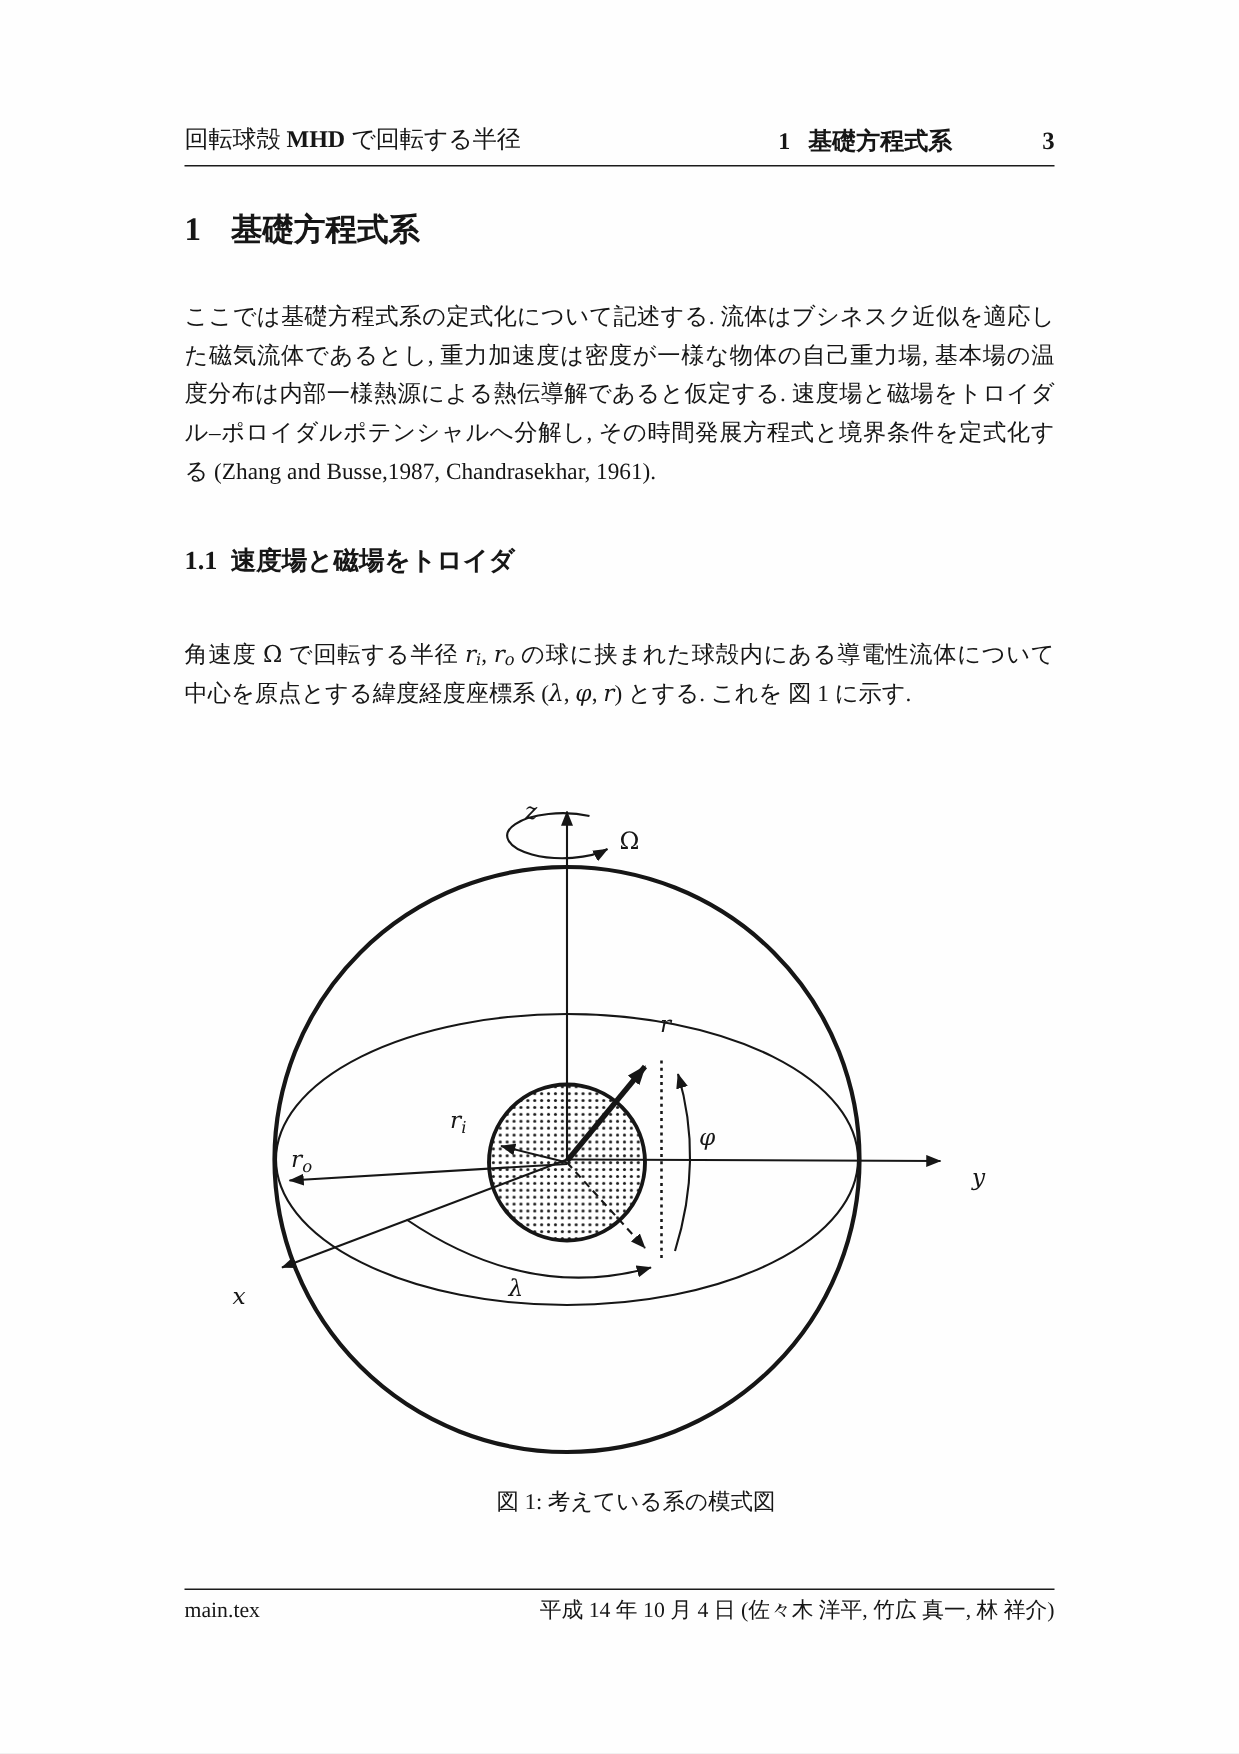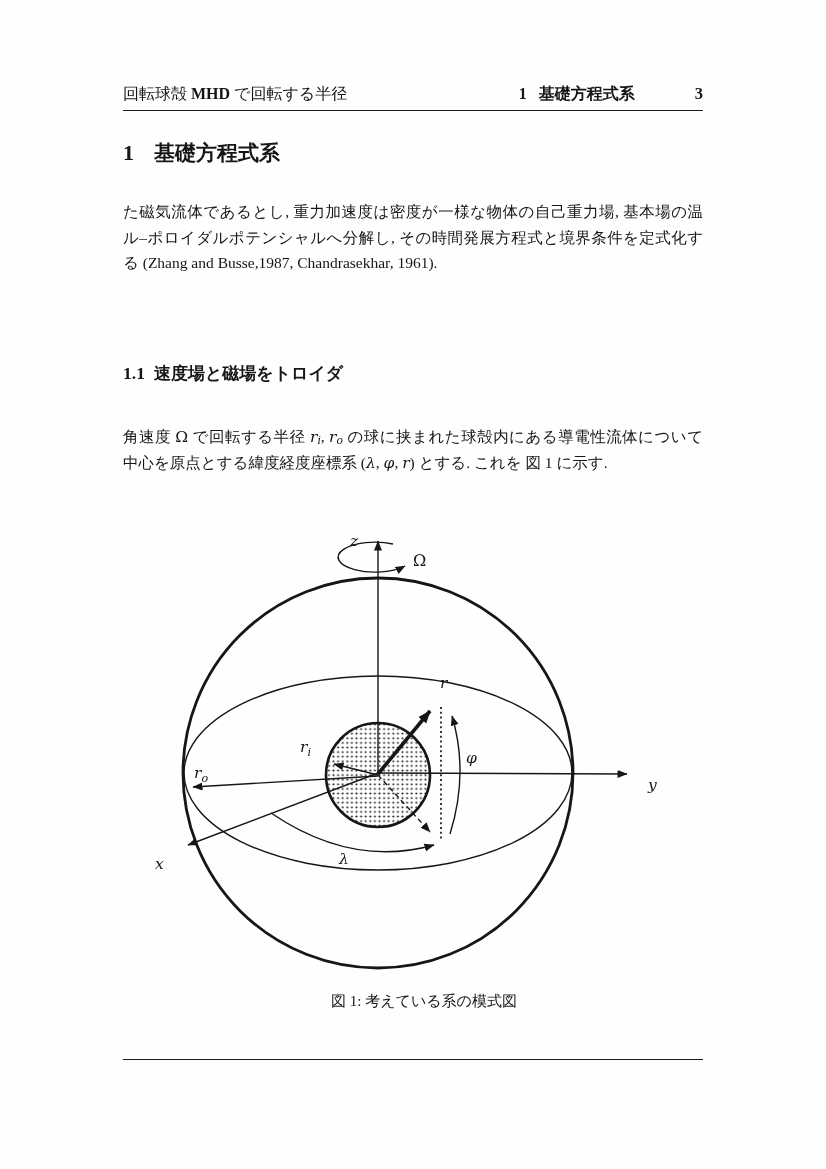--- a/index.html
+++ b/index.html
@@ -64,21 +64,23 @@
     </div>
   </div>
   <div id="hdr-rule" class="abs rule"></div>
 
   <div id="sec" class="abs">
     <span class="num">1</span>
     <span class="ttl gothic">基礎方程式系</span>
   </div>
 
   <div id="para1" class="abs para">
+    <div class="line fill">ここでは基礎方程式系の定式化について記述する. 流体はブシネスク近似を適応し</div>
     <div class="line fill">た磁気流体であるとし, 重力加速度は密度が一様な物体の自己重力場, 基本場の温</div>
+    <div class="line fill">度分布は内部一様熱源による熱伝導解であると仮定する. 速度場と磁場をトロイダ</div>
     <div class="line fill">ル–ポロイダルポテンシャルへ分解し, その時間発展方程式と境界条件を定式化す</div>
     <div class="line">る (Zhang and Busse,1987, Chandrasekhar, 1961).</div>
   </div>
 
   <div id="subsec" class="abs">
     <span class="num">1.1</span>
     <span class="ttl gothic">速度場と磁場をトロイダ</span>
   </div>
 
   <div id="para2" class="abs para">
@@ -130,14 +132,18 @@
     <text x="194" y="778" class="lab"><tspan>r</tspan><tspan dy="3.5" font-size="11">o</tspan></text>
     <text x="466" y="763" class="lab">φ</text>
     <text x="339" y="864" class="lab">λ</text>
     <text x="155" y="869" class="lab">x</text>
     <text x="648" y="790" class="lab">y</text>
   </svg>
 
   <div id="caption" class="abs">図 1: 考えている系の模式図</div>
 
   <div id="ftr-rule" class="abs rule"></div>
+  <div id="ftr" class="abs">
+    <span>main.tex</span>
+    <span>平成 14 年 10 月 4 日 (佐々木 洋平, 竹広 真一, 林 祥介)</span>
+  </div>
 
 </div>
 
 </body></html>

